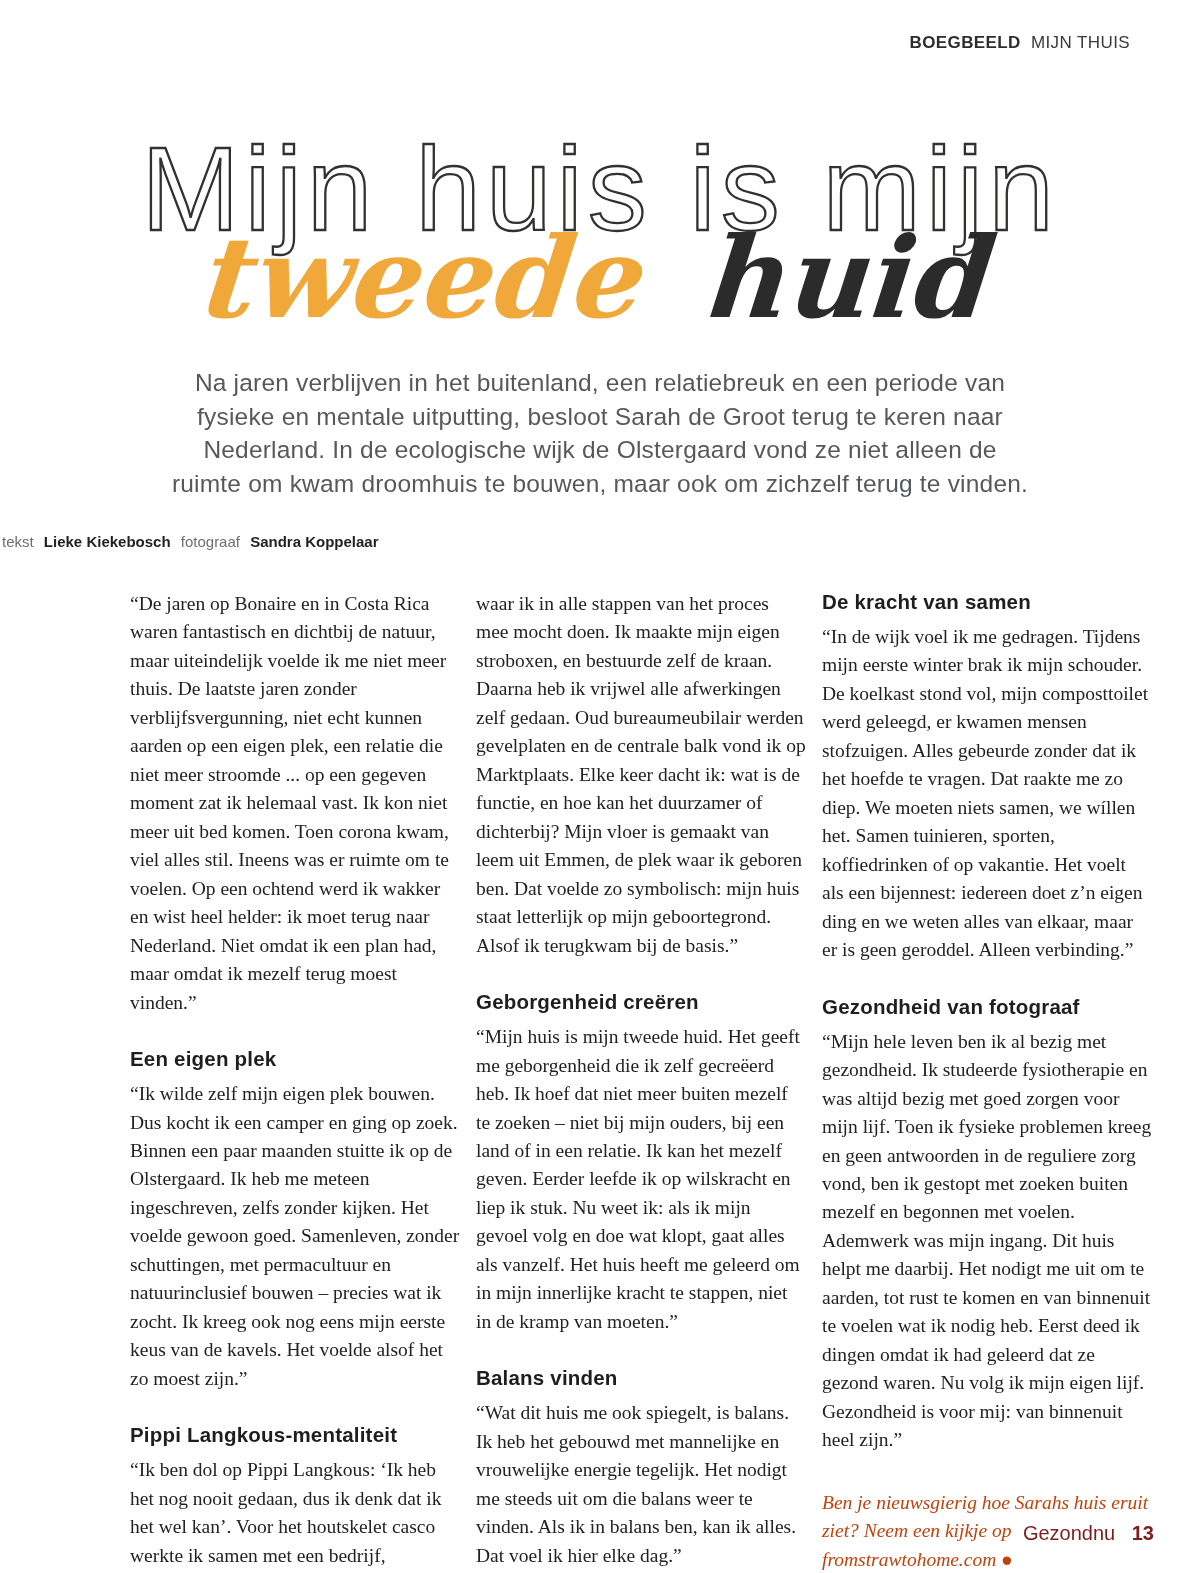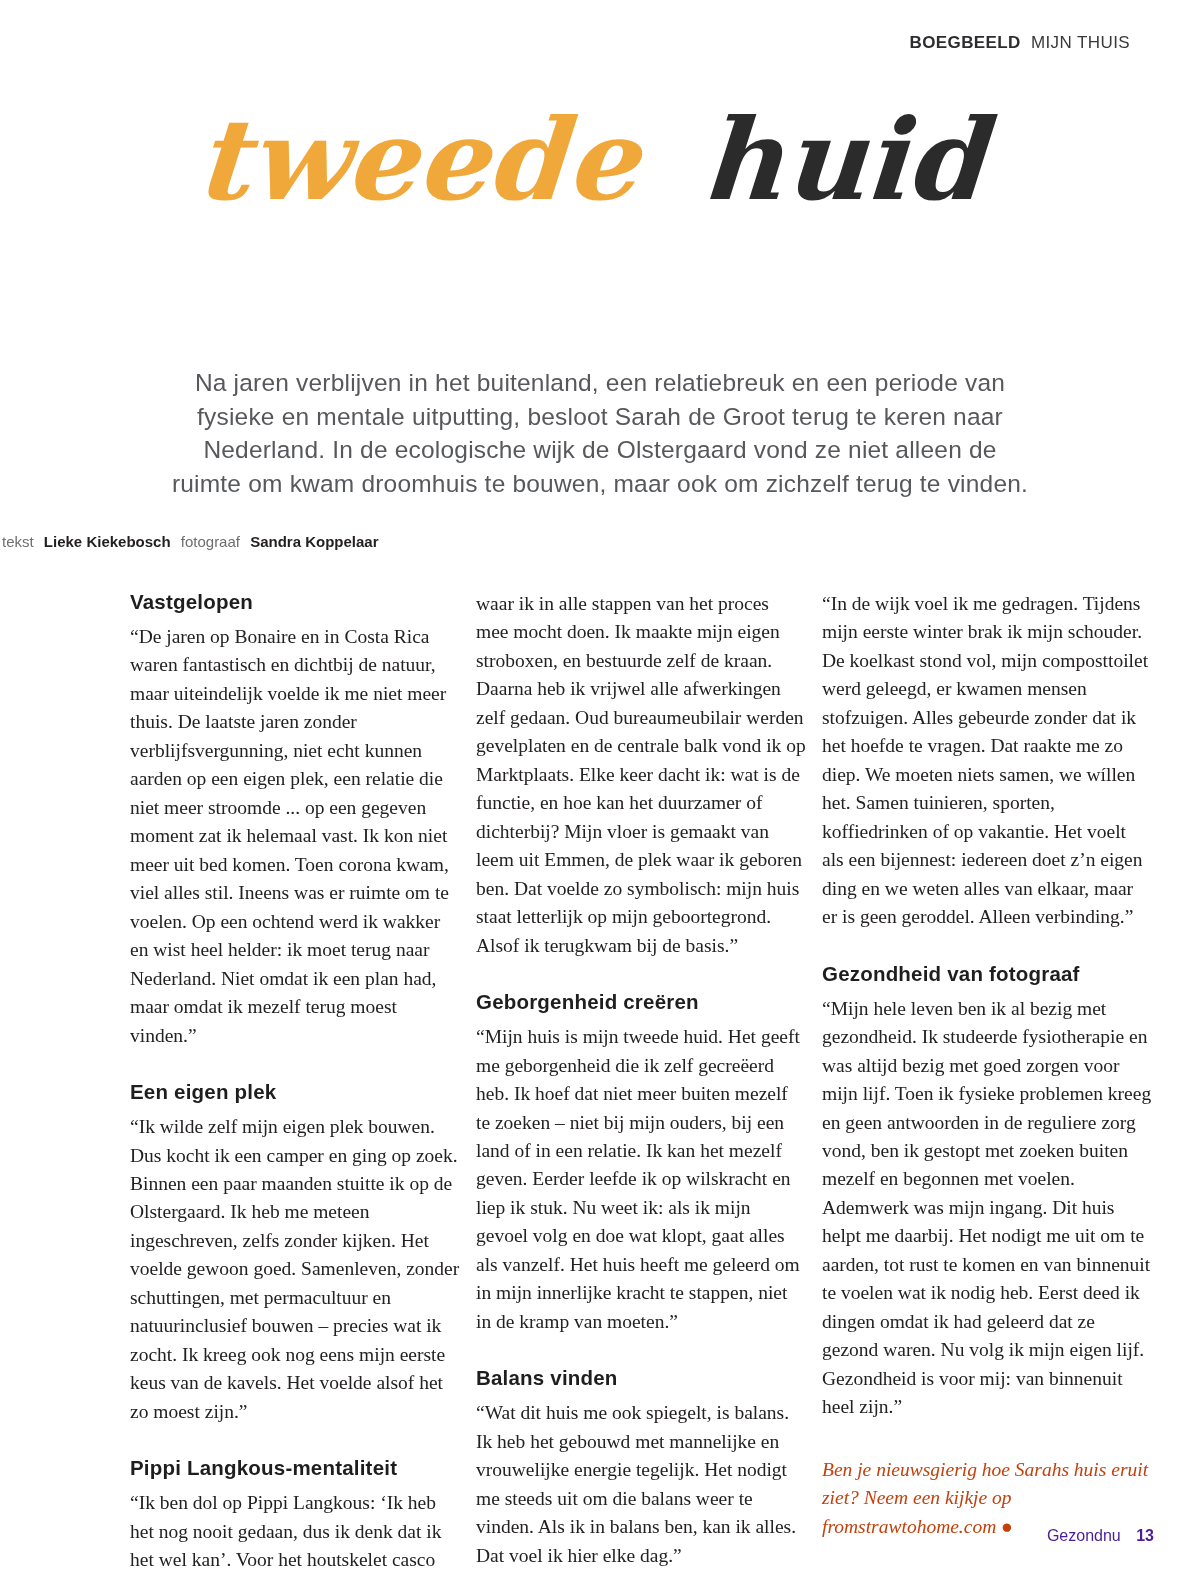--- a/index.html
+++ b/index.html
@@ -112,72 +112,73 @@
     margin-top: 34px;
     font-style: italic;
     color: #c2410c;
   }
 
   
   .footer {
     position: absolute;
     right: 46px;
     bottom: 28px;
-    font-size: 16px;
-    color: #4c1d95;
+    font-size: 20px;
+    color: #7f1d1d;
     white-space: nowrap;
   }
   .footer .pagenum { font-weight: 700; margin-left: 11px; }
 </style>
 </head>
 <body>
 
 <div class="page">
 
   <div class="kicker">
     <span class="k-bold">BOEGBEELD</span>
     <span class="k-light">MIJN THUIS</span>
   </div>
 
   <div class="title-block">
+    <div class="title-line1">Mijn huis is mijn</div>
     <div class="title-script">
       <span class="script-orange">tweede</span>
       <span class="script-dark">huid</span>
     </div>
   </div>
 
   <div class="intro">Na jaren verblijven in het buitenland, een relatiebreuk en een periode van fysieke en mentale uitputting, besloot Sarah de Groot terug te keren naar Nederland. In de ecologische wijk de Olstergaard vond ze niet alleen de ruimte om kwam droomhuis te bouwen, maar ook om zichzelf terug te vinden.</div>
 
   <div class="byline">
     <span class="role">tekst</span>
     <span class="name">Lieke Kiekebosch</span>
     <span class="role">fotograaf</span>
     <span class="name">Sandra Koppelaar</span>
   </div>
 
   <div class="columns">
 
     <div class="col">
-      <h3>Vastgelopen</h3>
       <p>“De jaren op Bonaire en in Costa Rica waren fantastisch en dichtbij de natuur, maar uiteindelijk voelde ik me niet meer thuis. De laatste jaren zonder verblijfsvergunning, niet echt kunnen aarden op een eigen plek, een relatie die niet meer stroomde ... op een gegeven moment zat ik helemaal vast. Ik kon niet meer uit bed komen. Toen corona kwam, viel alles stil. Ineens was er ruimte om te voelen. Op een ochtend werd ik wakker en wist heel helder: ik moet terug naar Nederland. Niet omdat ik een plan had, maar omdat ik mezelf terug moest vinden.”</p>
       <h3>Een eigen plek</h3>
       <p>“Ik wilde zelf mijn eigen plek bouwen. Dus kocht ik een camper en ging op zoek. Binnen een paar maanden stuitte ik op de Olstergaard. Ik heb me meteen ingeschreven, zelfs zonder kijken. Het voelde gewoon goed. Samenleven, zonder schuttingen, met permacultuur en natuurinclusief bouwen – precies wat ik zocht. Ik kreeg ook nog eens mijn eerste keus van de kavels. Het voelde alsof het zo moest zijn.”</p>
       <h3>Pippi Langkous-mentaliteit</h3>
       <p>“Ik ben dol op Pippi Langkous: ‘Ik heb het nog nooit gedaan, dus ik denk dat ik het wel kan’. Voor het houtskelet casco werkte ik samen met een bedrijf,</p>
     </div>
 
     <div class="col">
       <p>waar ik in alle stappen van het proces mee mocht doen. Ik maakte mijn eigen stroboxen, en bestuurde zelf de kraan. Daarna heb ik vrijwel alle afwerkingen zelf gedaan. Oud bureaumeubilair werden gevelplaten en de centrale balk vond ik op Marktplaats. Elke keer dacht ik: wat is de functie, en hoe kan het duurzamer of dichterbij? Mijn vloer is gemaakt van leem uit Emmen, de plek waar ik geboren ben. Dat voelde zo symbolisch: mijn huis staat letterlijk op mijn geboortegrond. Alsof ik terugkwam bij de basis.”</p>
       <h3>Geborgenheid creëren</h3>
       <p>“Mijn huis is mijn tweede huid. Het geeft me geborgenheid die ik zelf gecreëerd heb. Ik hoef dat niet meer buiten mezelf te zoeken – niet bij mijn ouders, bij een land of in een relatie. Ik kan het mezelf geven. Eerder leefde ik op wilskracht en liep ik stuk. Nu weet ik: als ik mijn gevoel volg en doe wat klopt, gaat alles als vanzelf. Het huis heeft me geleerd om in mijn innerlijke kracht te stappen, niet in de kramp van moeten.”</p>
       <h3>Balans vinden</h3>
       <p>“Wat dit huis me ook spiegelt, is balans. Ik heb het gebouwd met mannelijke en vrouwelijke energie tegelijk. Het nodigt me steeds uit om die balans weer te vinden. Als ik in balans ben, kan ik alles. Dat voel ik hier elke dag.”</p>
     </div>
 
     <div class="col">
+      <h3>De kracht van samen</h3>
       <p>“In de wijk voel ik me gedragen. Tijdens mijn eerste winter brak ik mijn schouder. De koelkast stond vol, mijn composttoilet werd geleegd, er kwamen mensen stofzuigen. Alles gebeurde zonder dat ik het hoefde te vragen. Dat raakte me zo diep. We moeten niets samen, we wíllen het. Samen tuinieren, sporten, koffiedrinken of op vakantie. Het voelt als een bijennest: iedereen doet z’n eigen ding en we weten alles van elkaar, maar er is geen geroddel. Alleen verbinding.”</p>
       <h3>Gezondheid van fotograaf</h3>
       <p>“Mijn hele leven ben ik al bezig met gezondheid. Ik studeerde fysiotherapie en was altijd bezig met goed zorgen voor mijn lijf. Toen ik fysieke problemen kreeg en geen antwoorden in de reguliere zorg vond, ben ik gestopt met zoeken buiten mezelf en begonnen met voelen. Ademwerk was mijn ingang. Dit huis helpt me daarbij. Het nodigt me uit om te aarden, tot rust te komen en van binnenuit te voelen wat ik nodig heb. Eerst deed ik dingen omdat ik had geleerd dat ze gezond waren. Nu volg ik mijn eigen lijf. Gezondheid is voor mij: van binnenuit heel zijn.”</p>
       <p class="note">Ben je nieuwsgierig hoe Sarahs huis eruit ziet? Neem een kijkje op fromstrawtohome.com ●</p>
     </div>
 
   </div>
 
   <div class="footer">
     <span>Gezondnu</span>

